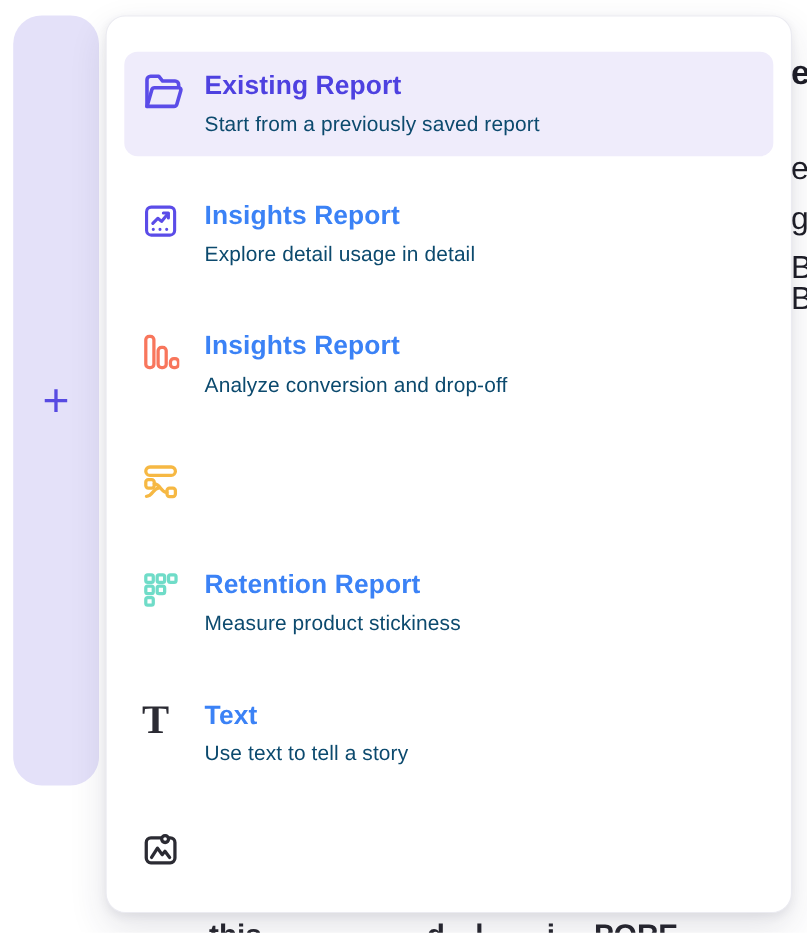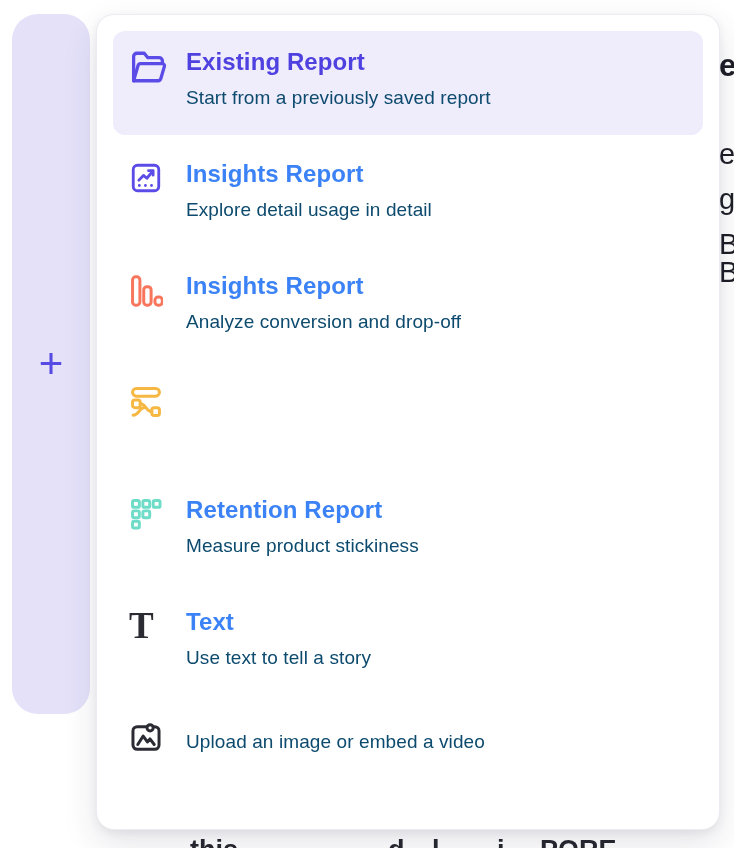--- a/index.html
+++ b/index.html
@@ -57,20 +57,21 @@
     gap:8px;
   }
 
   .item {
     display:flex;
     align-items:flex-start;
     height:104px;
     padding:17px 16px;
     border-radius:12px;
     cursor:pointer;
+    margin-top:16px;
   }
   .item.highlighted { background:#efecfb; }
 
   .icon-box {
     width:42px;
     margin-right:15px;
     margin-top:1px;
     display:flex;
     align-items:flex-start;
     justify-content:flex-start;
@@ -212,17 +213,16 @@
 
   <div class="item">
     <span class="icon-box ic-dark">
       <svg width="34" height="34" viewBox="0 0 24 24" fill="none" stroke="currentColor" stroke-width="2.1" stroke-linecap="round" stroke-linejoin="round">
         <rect x="2.8" y="4" width="18.4" height="16" rx="3"></rect>
         <path d="M6.2 16.6 L10 10.6 L13 14.8 L14.8 12.6 L17.8 16.6"></path>
         <circle cx="14.9" cy="4.8" r="2.2" fill="#ffffff"></circle>
       </svg>
     </span>
     <div class="txt">
-      <div class="subtitle">Upload an image or embed a video</div>
     </div>
   </div>
 
 </div>
 
 </body></html>

